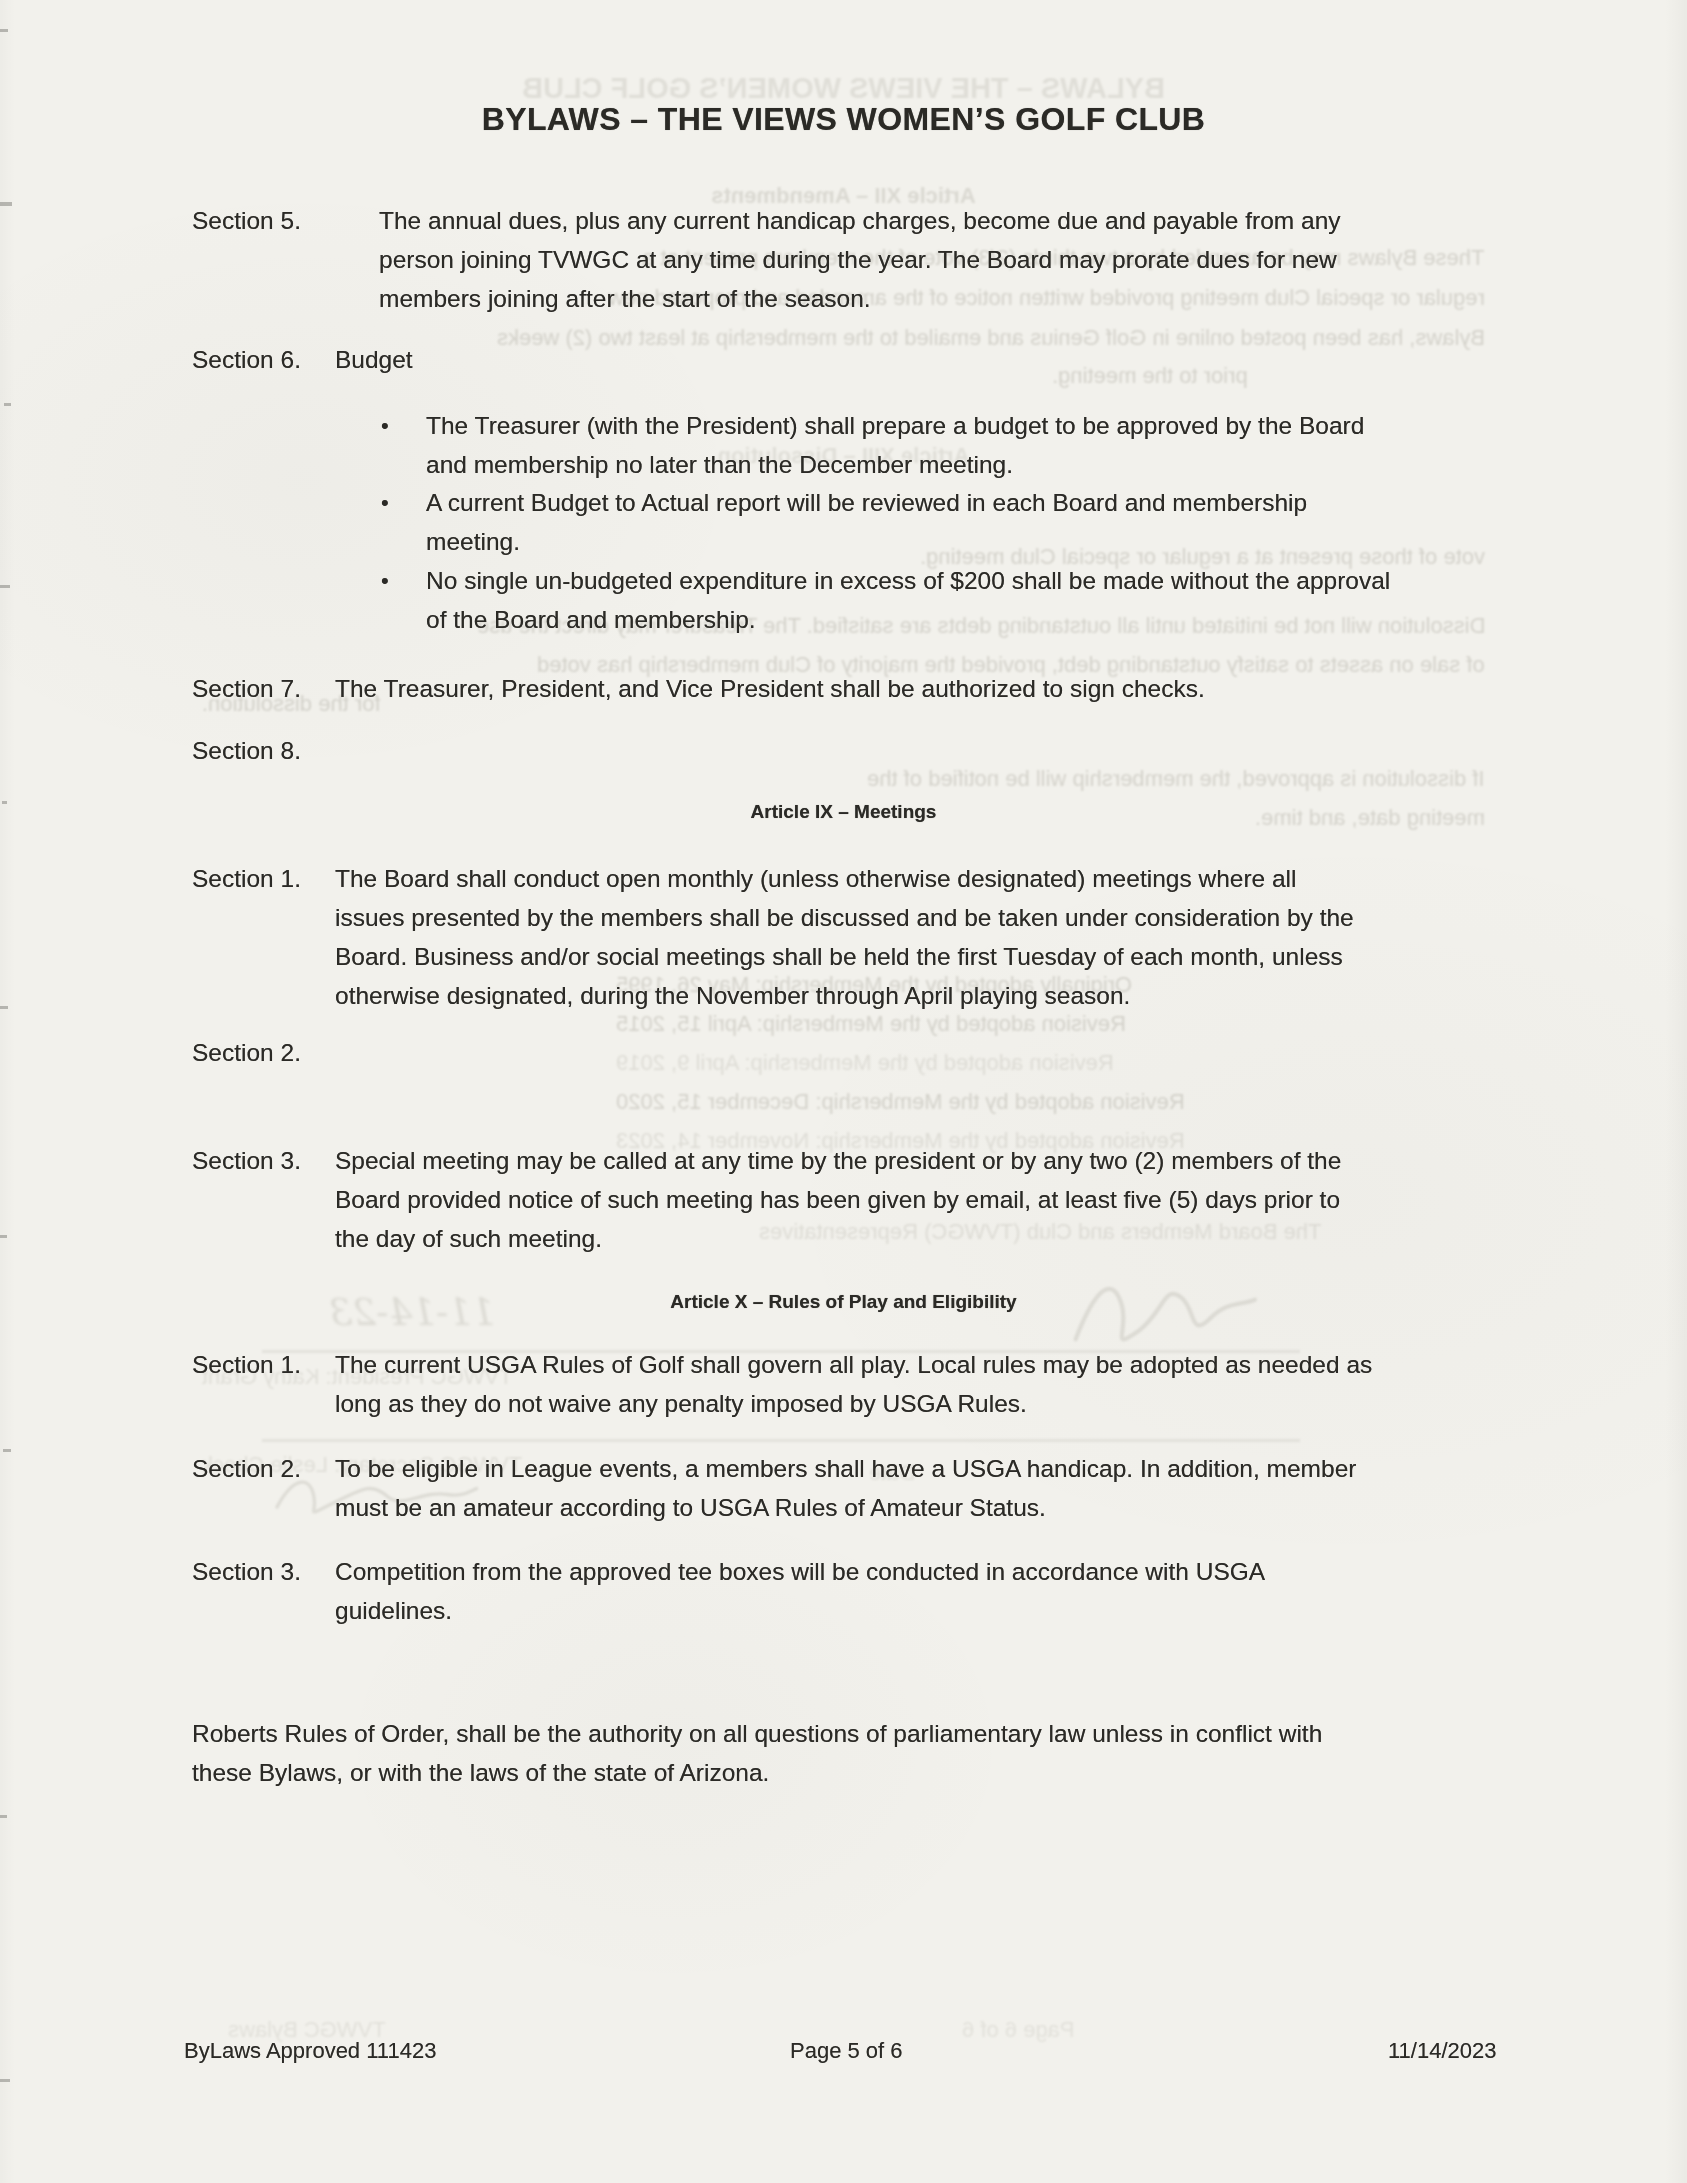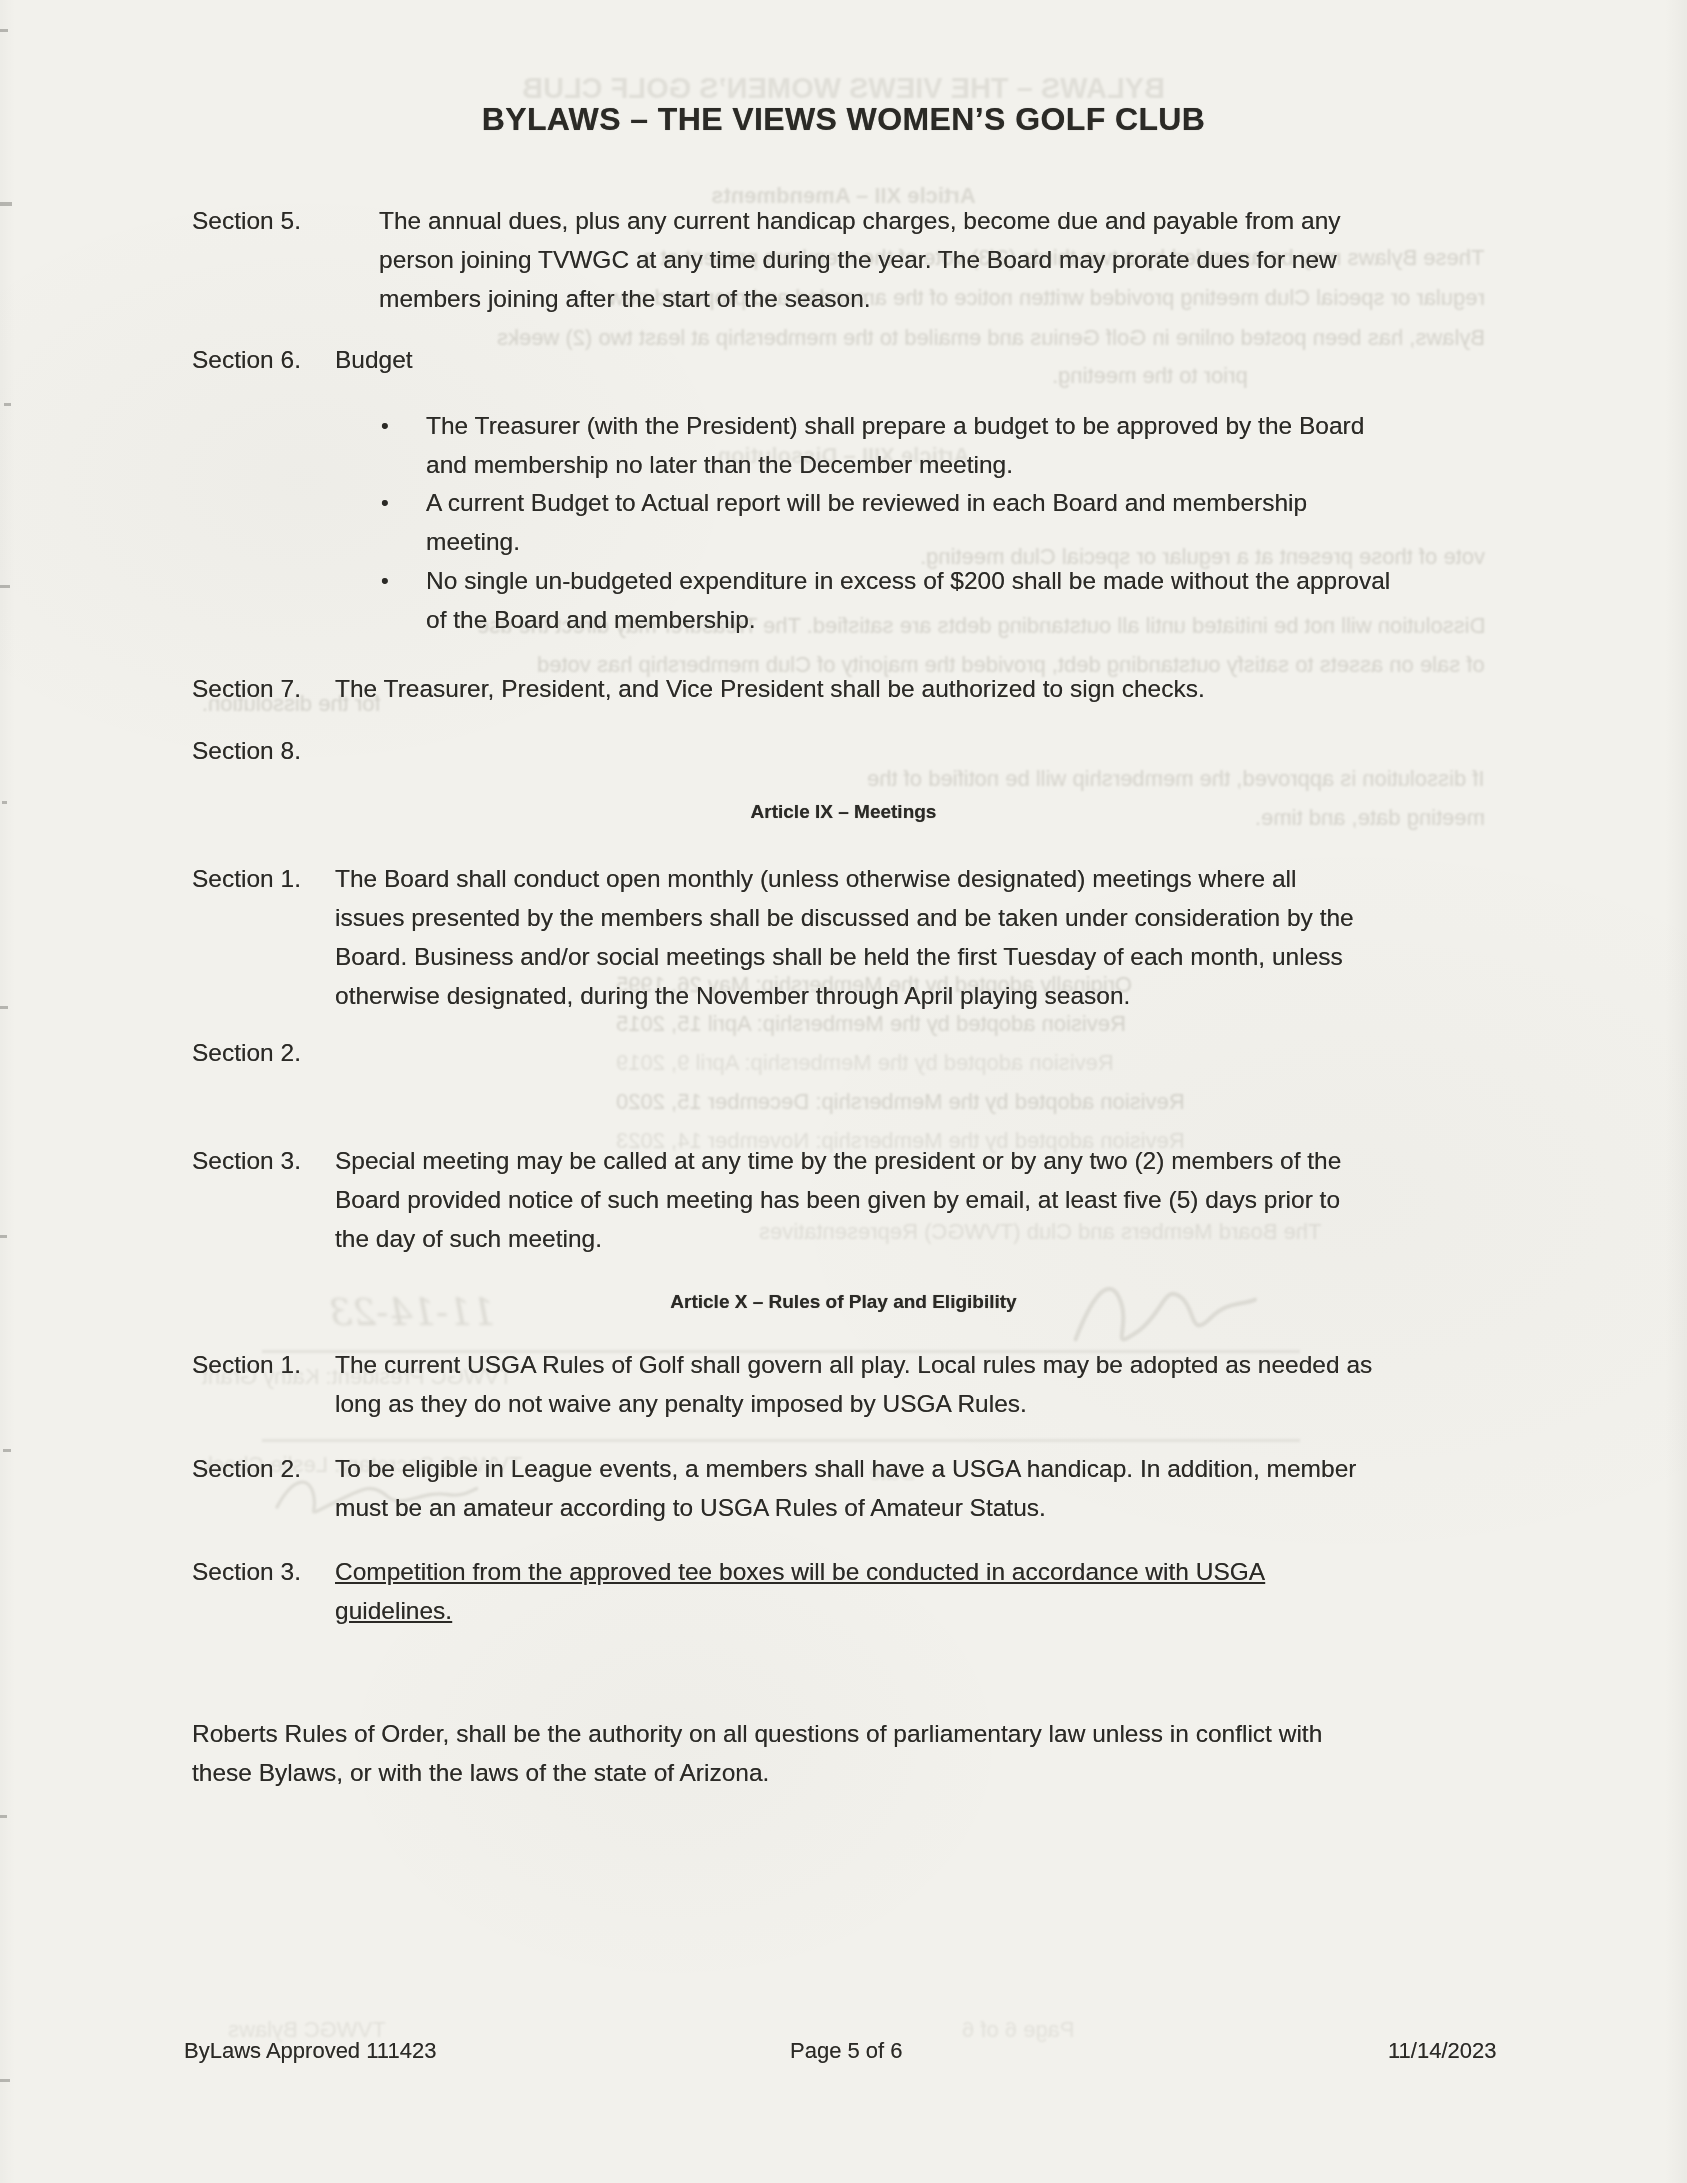--- a/index.html
+++ b/index.html
@@ -169,21 +169,21 @@
 
   <div class="txt label" style="top:1345px;left:192px;">Section 1.</div>
   <div class="txt body" style="top:1345px;left:335px;">The current USGA Rules of Golf shall govern all play. Local rules may be adopted as needed as
 long as they do not waive any penalty imposed by USGA Rules.</div>
 
   <div class="txt label" style="top:1449px;left:192px;">Section 2.</div>
   <div class="txt body" style="top:1449px;left:335px;">To be eligible in League events, a members shall have a USGA handicap. In addition, member
 must be an amateur according to USGA Rules of Amateur Status.</div>
 
   <div class="txt label" style="top:1552px;left:192px;">Section 3.</div>
-  <div class="txt body" style="top:1552px;left:335px;text-decoration:underline;">Competition from the approved tee boxes will be conducted in accordance with USGA
+  <div class="txt body" style="top:1552px;left:335px;">Competition from the approved tee boxes will be conducted in accordance with USGA
 guidelines.</div>
 
 
   <div class="txt" style="top:1714px;left:192px;width:1316px;">Roberts Rules of Order, shall be the authority on all questions of parliamentary law unless in conflict with
 these Bylaws, or with the laws of the state of Arizona.</div>
 
   <div class="footer-item" style="top:2036px;left:184px;">ByLaws Approved 111423</div>
   <div class="footer-item" style="top:2036px;left:790px;">Page 5 of 6</div>
   <div class="footer-item" style="top:2036px;left:1388px;">11/14/2023</div>
 

